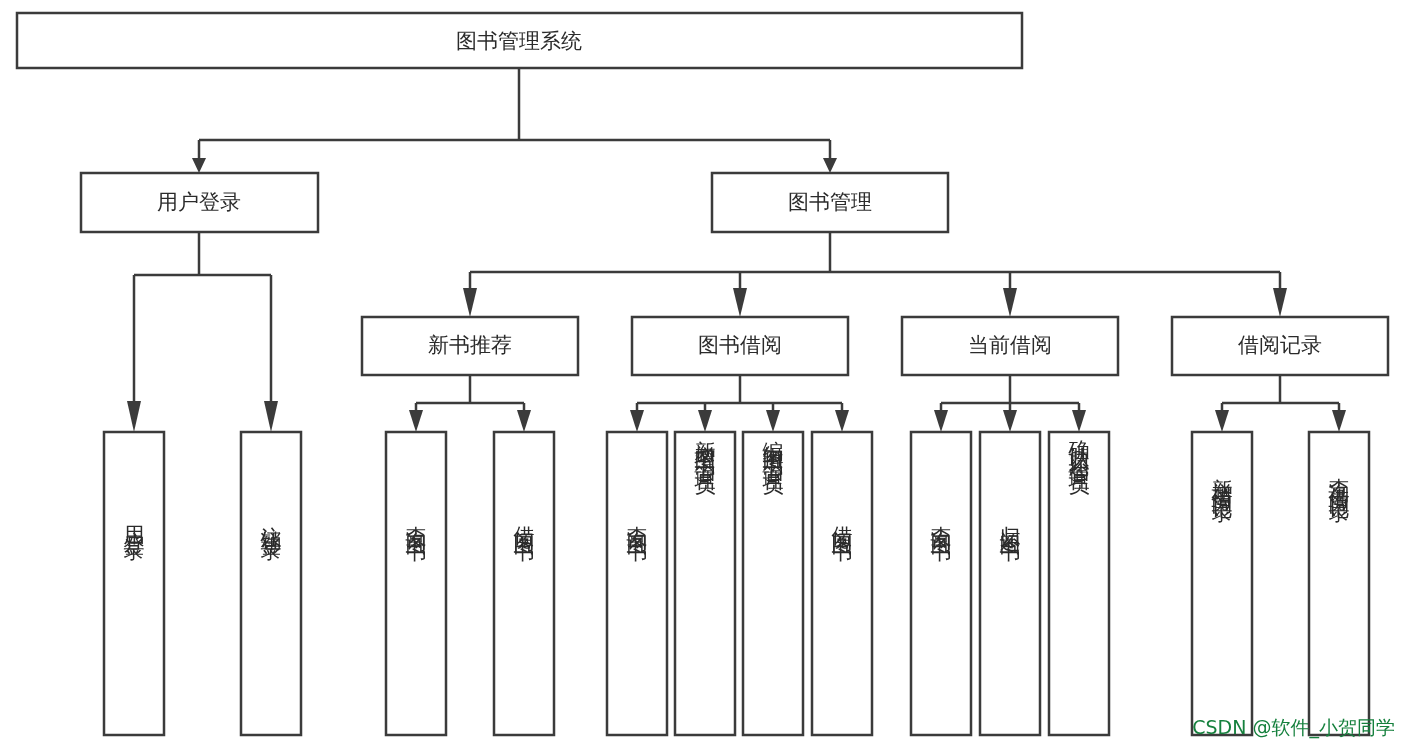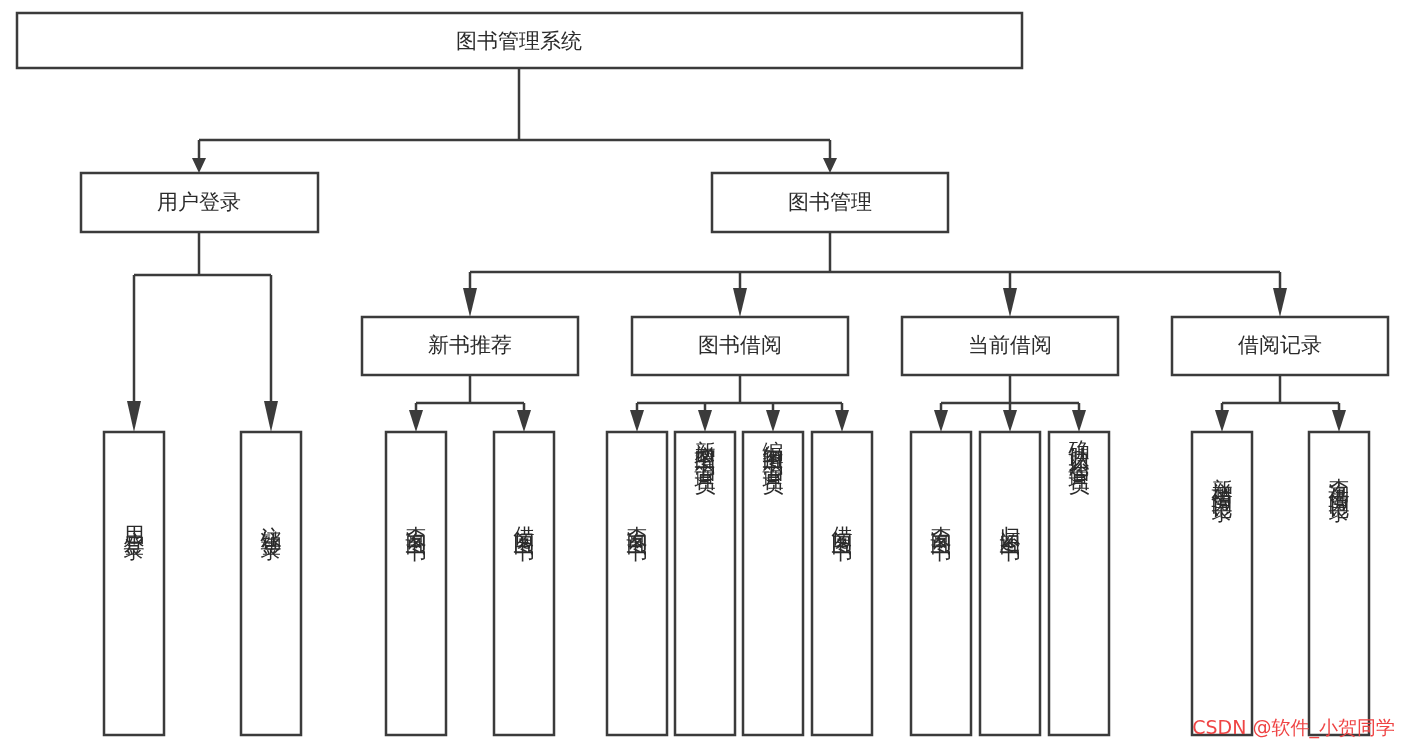--- a/index.html
+++ b/index.html
@@ -45,21 +45,21 @@
     font-family: "DejaVu Sans", "Liberation Sans", sans-serif;
     font-size: 21px;
     text-anchor: middle;
   }
   .watermark {
     position: absolute;
     right: 10px;
     bottom: 6px;
     font-family: "DejaVu Sans", "Liberation Sans", sans-serif;
     font-size: 19px;
-    color: #ef4444;
+    color: #15803d;
     white-space: nowrap;
     pointer-events: none;
   }
 </style>
 </head>
 <body>
 
 <svg id="diagram" viewBox="0 0 1405 747" xmlns="http://www.w3.org/2000/svg">
 
   <g>

